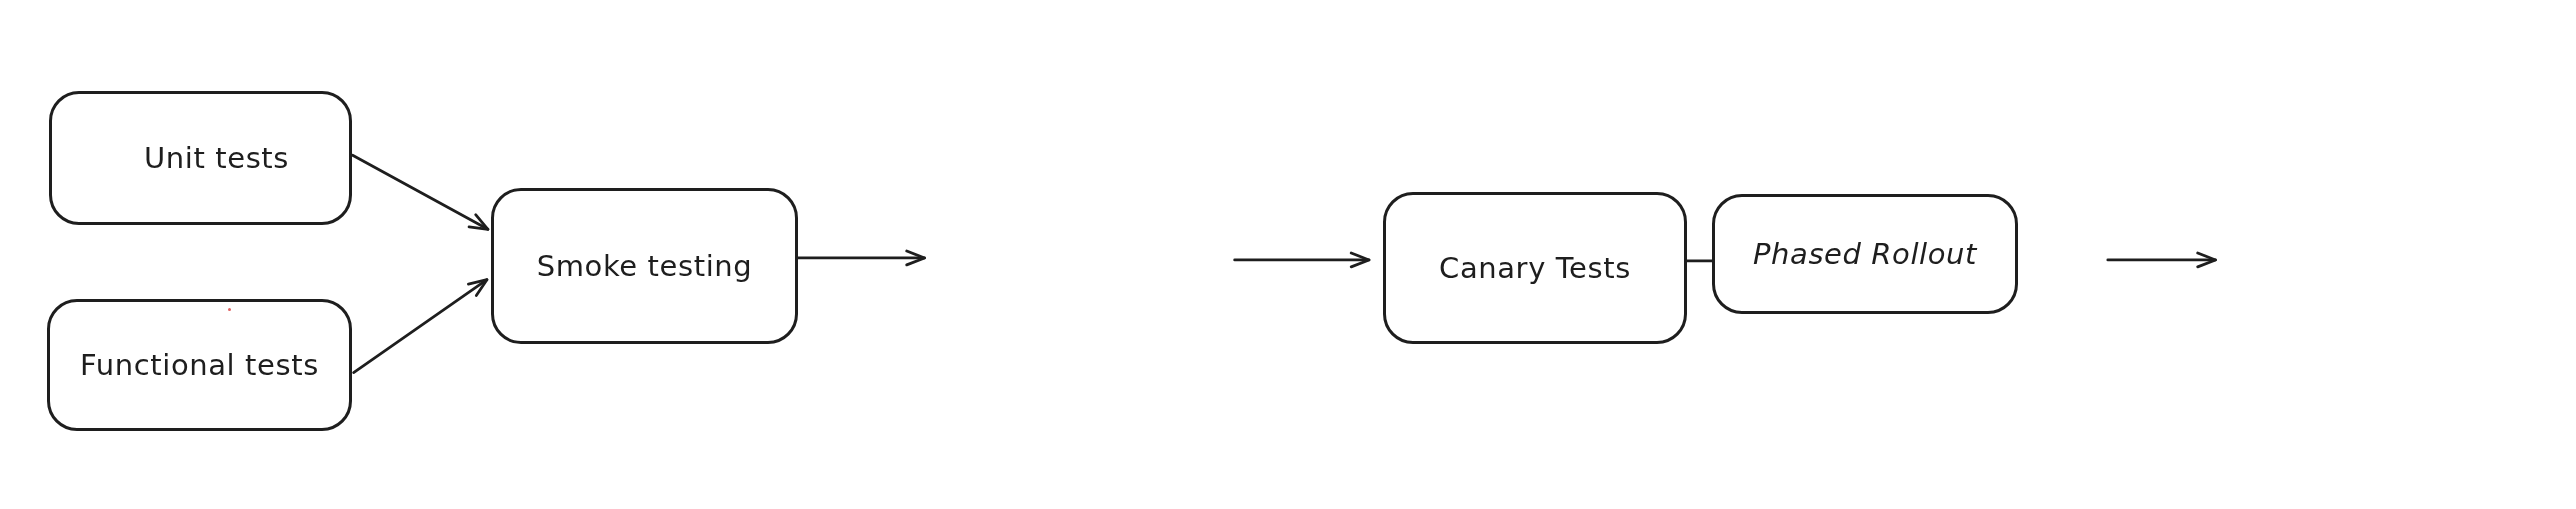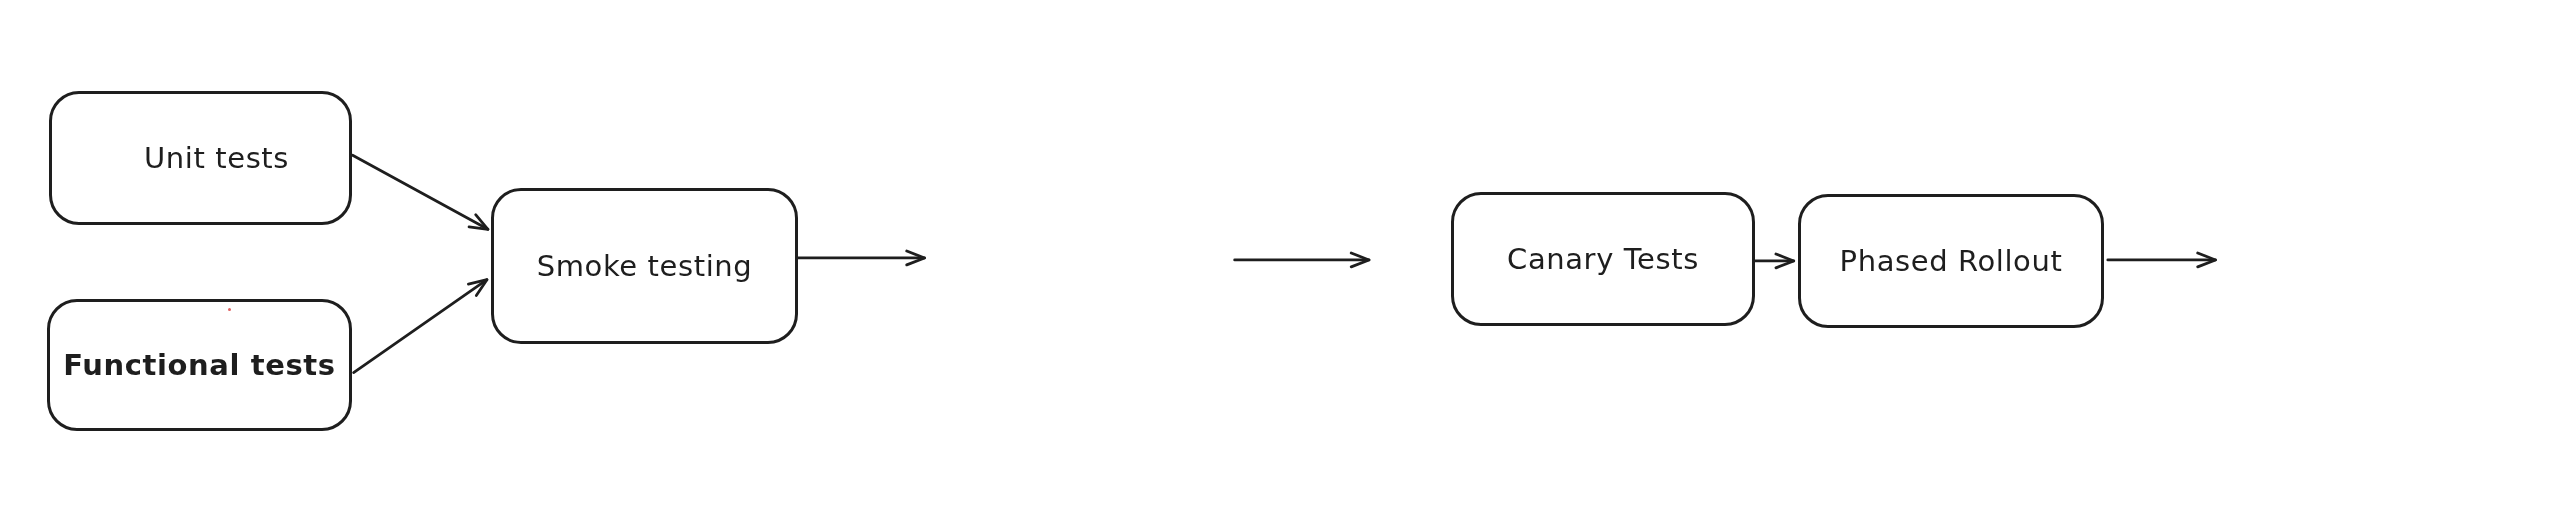--- a/index.html
+++ b/index.html
@@ -35,25 +35,25 @@
     align-items: center;
     justify-content: center;
     text-align: center;
     color: #1e1e1e;
     font-size: 29px;
     letter-spacing: 0.6px;
     line-height: 1.45;
   }
   .node .label { white-space: pre-line; }
   #n-unit       { left: 49px;   top: 91px;  width: 303px; height: 134px; padding-left: 32px; }
-  #n-functional { left: 47px;   top: 299px; width: 305px; height: 132px; font-weight: bold; }
+  #n-functional { left: 47px;   top: 299px; width: 305px; height: 132px; }
   #n-smoke      { left: 491px;  top: 188px; width: 307px; height: 156px; }
   #n-dbt        { left: 927px;  top: 191px; width: 307px; height: 132px; }
-  #n-canary     { left: 1451px; top: 192px; width: 304px; height: 134px; justify-content: center; }
-  #n-phased     { left: 1798px; top: 194px; width: 306px; height: 134px; }
+  #n-canary     { left: 1383px; top: 192px; width: 304px; height: 152px; justify-content: center; }
+  #n-phased     { left: 1712px; top: 194px; width: 306px; height: 120px; font-style: italic; }
   #n-you        { left: 2224px; top: 194px; width: 306px; height: 130px; }
   .red-dot {
     position: absolute;
     left: 228px; top: 308px;
     width: 3px; height: 3px;
     background: #e06060;
     border-radius: 50%;
   }
 </style>
 </head>

